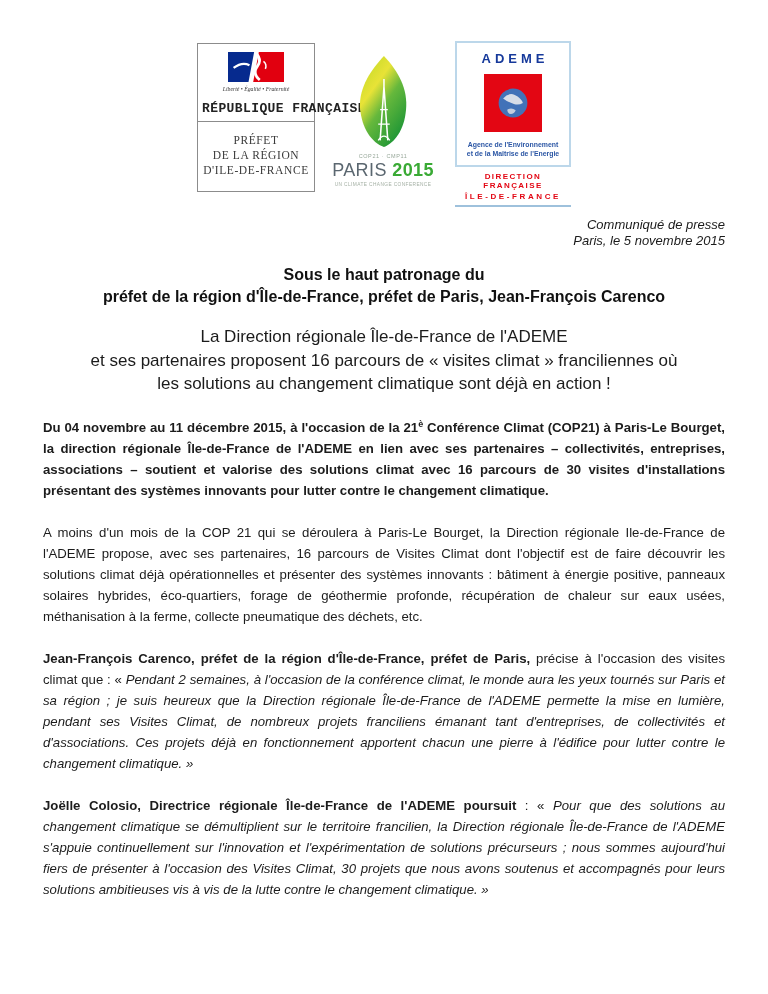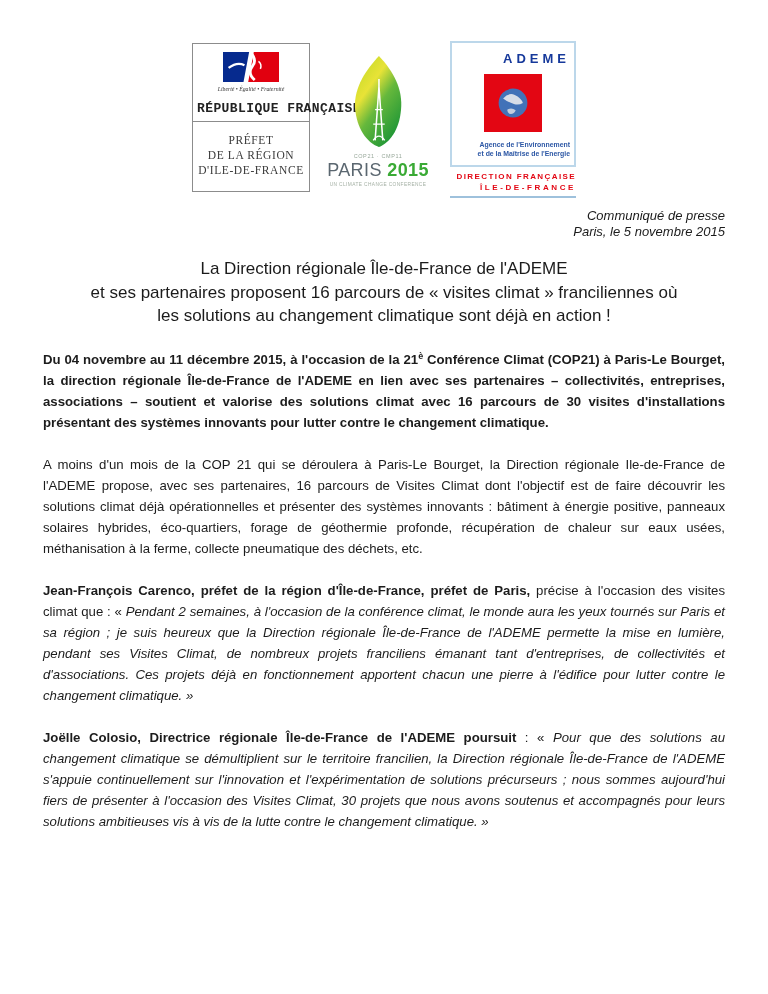--- a/index.html
+++ b/index.html
@@ -17,21 +17,21 @@
   .republique{font-family:Liberation Mono, monospace;font-weight:bold;font-size:13px;letter-spacing:.4px;color:#222;margin-top:8px;white-space:nowrap;}
   .prefet-bottom{padding:11px 2px 13px;font-family:"Liberation Serif",serif;font-size:11.5px;line-height:15px;letter-spacing:.6px;color:#3a3a3a;}
   
   .cop{width:104px;margin:11px 20px 0 16px;text-align:center;}
   .cop svg{display:block;margin:0 auto;}
   .cop-top{font-size:5.5px;color:#98a89a;letter-spacing:.6px;margin-top:3px;}
   .cop-paris{font-size:18px;letter-spacing:.4px;margin-top:1px;color:#5b6770;white-space:nowrap;}
   .cop-paris .year{color:#3aaa35;font-weight:bold;}
   .cop-bottom{font-size:4.8px;color:#a4b0a4;letter-spacing:.4px;margin-top:1px;}
   
-  .ademe{width:126px;margin-top:-2px;text-align:right;}
+  .ademe{width:116px;margin-top:-2px;text-align:center;}
   .ademe-box{border:2px solid #bcd7ea;background:#fff;padding:8px 4px 7px;}
   .ademe-name{color:#16399b;font-weight:bold;font-size:13px;letter-spacing:4px;text-indent:4px;}
   .ademe-square{width:58px;height:58px;background:#e30613;margin:8px auto 9px;display:flex;align-items:center;justify-content:center;}
   .ademe-cap{font-size:6.9px;line-height:8.6px;color:#2c57a5;font-weight:bold;}
   .ademe-region{margin-top:5px;color:#e30613;font-weight:bold;}
   .ademe-r1{font-size:8px;letter-spacing:1.4px;}
   .ademe-r2{font-size:8px;letter-spacing:2.6px;margin-top:2px;}
   .ademe-rule{height:2px;background:#9ec1dc;margin-top:4px;}
   
   .meta{text-align:right;padding:10px 43px 0 0;font-style:italic;font-size:13px;line-height:16px;color:#1b1b1b;}
@@ -114,20 +114,24 @@
         <div class="ademe-rule"></div>
       </div>
     </div>
   </div>
 
   <div class="meta">
     <div>Communiqué de presse</div>
     <div>Paris, le 5 novembre 2015</div>
   </div>
 
+  <div class="title">
+    <div>Sous le haut patronage du</div>
+    <div>préfet de la région d'Île-de-France, préfet de Paris, Jean-François Carenco</div>
+  </div>
 
   <div class="subtitle">
     <div>La Direction régionale Île-de-France de l'ADEME</div>
     <div>et ses partenaires proposent 16 parcours de « visites climat » franciliennes où</div>
     <div>les solutions au changement climatique sont déjà en action !</div>
   </div>
 
   <div class="content">
 
     <div class="para b"><span>Du 04 novembre au 11 décembre 2015, à l'occasion de la 21</span><sup>è</sup><span> Conférence Climat (COP21) à Paris-Le Bourget, la direction régionale Île-de-France de l'ADEME en lien avec ses partenaires – collectivités, entreprises, associations – soutient et valorise des solutions climat avec 16 parcours de 30 visites d'installations présentant des systèmes innovants pour lutter contre le changement climatique.</span></div>

